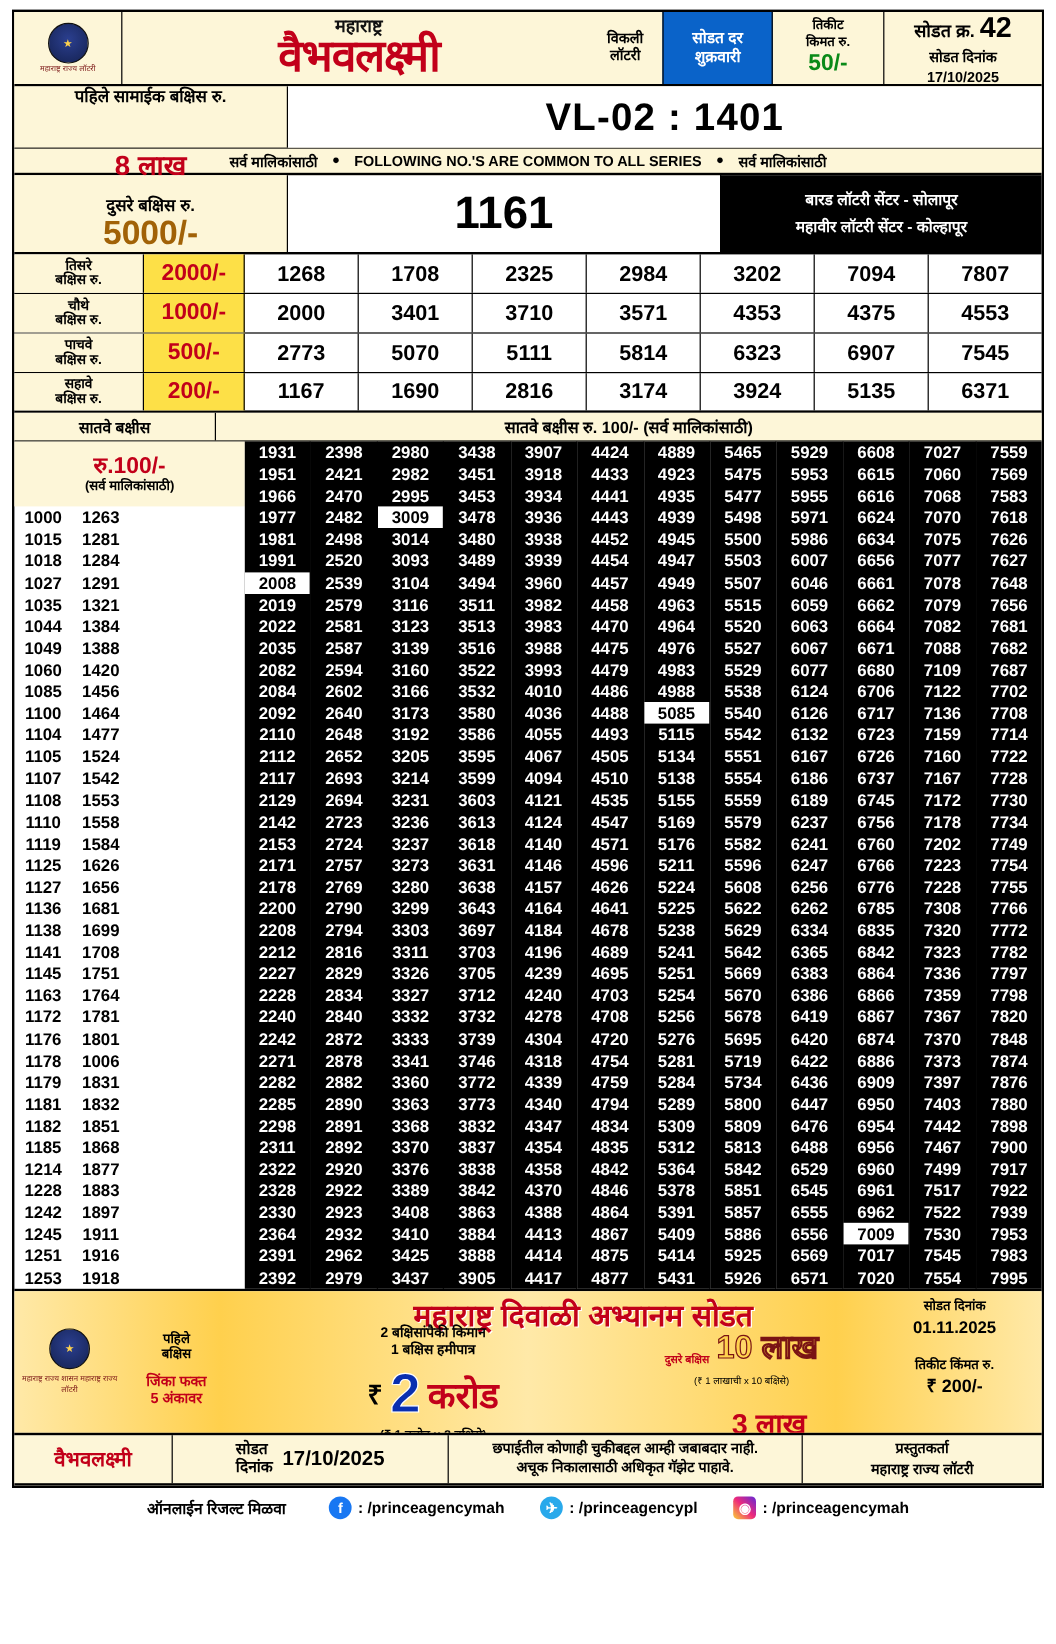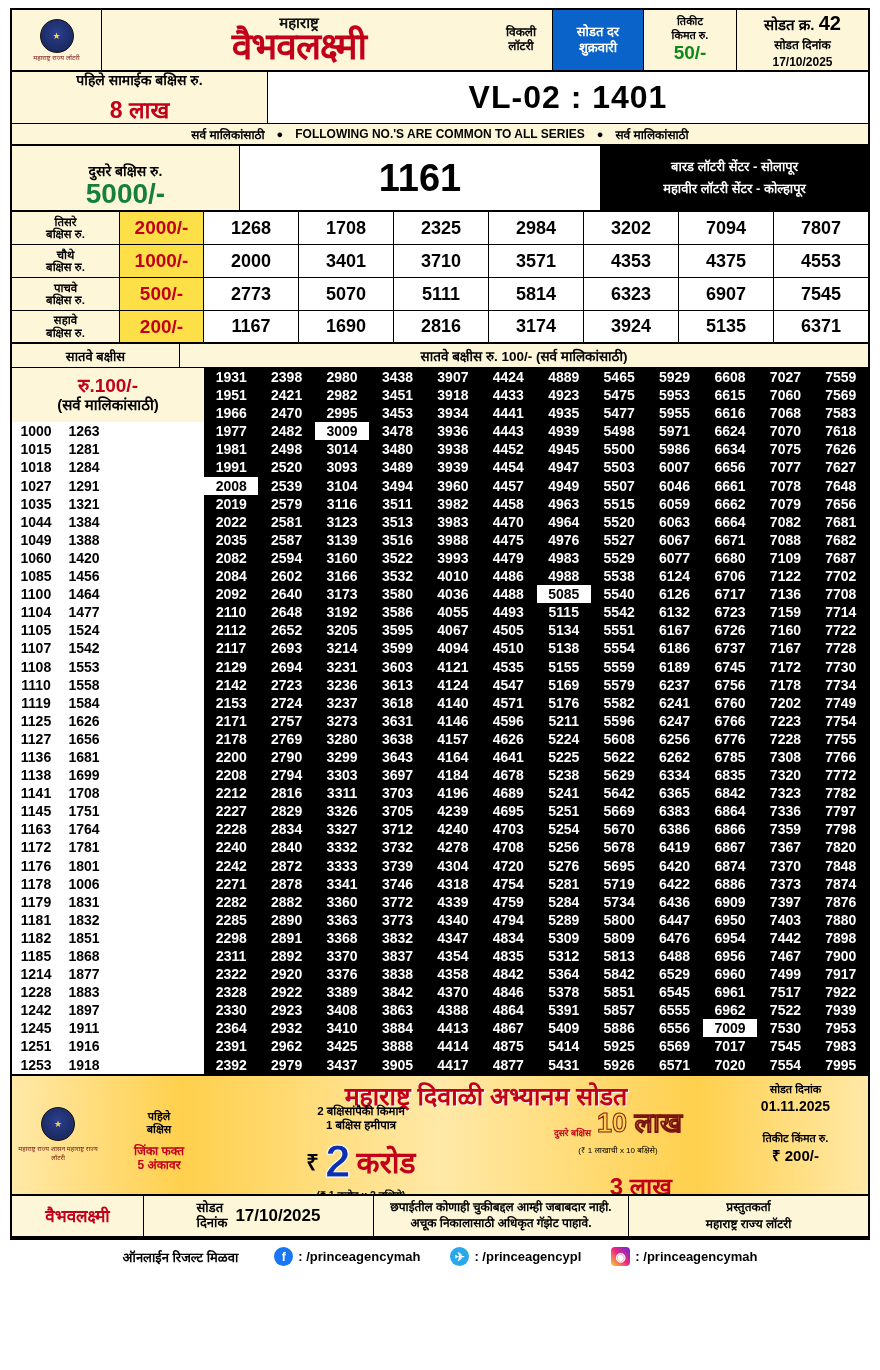--- a/index.html
+++ b/index.html
@@ -88,34 +88,35 @@
   }
   .hdr-price .amt { color: #0a8a18; font-size: 19px; }
   .hdr-draw {
     width: 132px;
     border-left: 1px solid #000;
     background: #fdf6d8;
     display: flex; flex-direction: column; align-items: center; justify-content: center;
     font-size: 12px; font-weight: bold; line-height: 1.35;
   }
   .hdr-draw .no { font-size: 15px; }
-  .hdr-draw .no b { font-size: 20px; }
+  .hdr-draw .no b { font-size: 24px; }
 
   
   .row-first {
     display: flex;
     border-bottom: 1px solid #000;
     height: 52px;
     background: #fdf6d8;
   }
   .first-left {
-    width: 256px;
+    width: 228px;
     border-right: 1px solid #000;
-    display: flex; flex-direction: column; align-items: center; justify-content: space-between;
+    display: flex; flex-direction: column; align-items: center; justify-content: flex-start;
     line-height: 1.15;
+    gap: 37px;
   }
   .first-left .lbl { font-size: 14px; font-weight: bold; }
   .first-left .val { font-size: 23px; font-weight: bold; color: #c2001a; }
   .first-right {
     flex: 1;
     display: flex; align-items: center; justify-content: center;
     font-size: 32px; font-weight: bold; letter-spacing: 1px;
     background: #fff;
   }
   .common-bar {
@@ -134,21 +135,21 @@
     height: 66px;
   }
   .second-left {
     width: 228px;
     border-right: 1px solid #000;
     background: #fdf6d8;
     display: flex; flex-direction: column; align-items: center; justify-content: flex-end;
     line-height: 1.1;
   }
   .second-left .lbl { font-size: 14px; font-weight: bold; }
-  .second-left .val { font-size: 28px; font-weight: bold; color: #15803d; }
+  .second-left .val { font-size: 28px; font-weight: bold; color: #a16207; }
   .second-mid {
     flex: 1;
     display: flex; align-items: center; justify-content: center;
     font-size: 38px; font-weight: bold;
   }
   .second-right {
     width: 268px;
     background: #000;
     color: #fff;
     border-left: 1px solid #000;
@@ -210,21 +211,21 @@
   .sev-left-head {
     height: 54px;
     background: #fdf6d8;
     border-bottom: 0px solid #000;
     display: flex; flex-direction: column; align-items: center; justify-content: center;
     line-height: 1.1;
     width: 96px;
     float: left;
   }
   .sev-left-head .v { font-size: 19px; font-weight: bold; color: #c2001a; }
-  .sev-left-head .s { font-size: 15px; font-weight: bold; }
+  .sev-left-head .s { font-size: 11px; font-weight: bold; }
   .num-cell {
     height: 18.1px;
     line-height: 18.1px;
     text-align: center;
     font-size: 14px;
     font-weight: bold;
     font-family: "Liberation Sans", sans-serif;
   }
   .sev-grid { flex: 1; display: flex; }
   .sev-col {
@@ -255,21 +256,21 @@
   .bn-title {
     text-align: center;
     font-size: 25px;
     font-weight: bold;
     color: #c2001a;
     margin-top: 2px;
     text-shadow: 1px 1px 0 #fff;
   }
   .bn-left-badge {
     position: absolute;
-    left: 12px; top: 34px;
+    left: 0px; top: 34px;
     width: 86px;
     text-align: center;
     font-size: 11px; font-weight: bold; line-height: 1.2;
   }
   .bn-left-badge .big { font-size: 12px; }
   .bn-center {
     position: absolute;
     left: 92px; top: 28px;
     width: 330px;
     text-align: center;
@@ -330,21 +331,21 @@
     border-right: 1px solid #000;
     font-size: 13px; font-weight: bold;
   }
   .foot-date .d { font-size: 17px; }
   .foot-note {
     flex: 1;
     display: flex; flex-direction: column; align-items: center; justify-content: center;
     font-size: 12px; font-weight: bold; line-height: 1.3;
   }
   .foot-pub {
-    width: 240px;
+    width: 200px;
     border-left: 1px solid #000;
     display: flex; flex-direction: column; align-items: center; justify-content: center;
     font-size: 12px; font-weight: bold; line-height: 1.35;
   }
   .social {
     display: flex;
     align-items: center;
     justify-content: center;
     gap: 30px;
     height: 34px;

